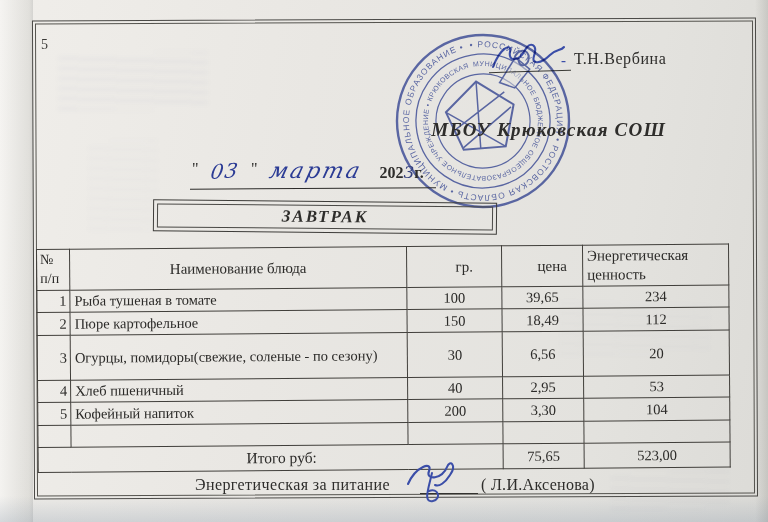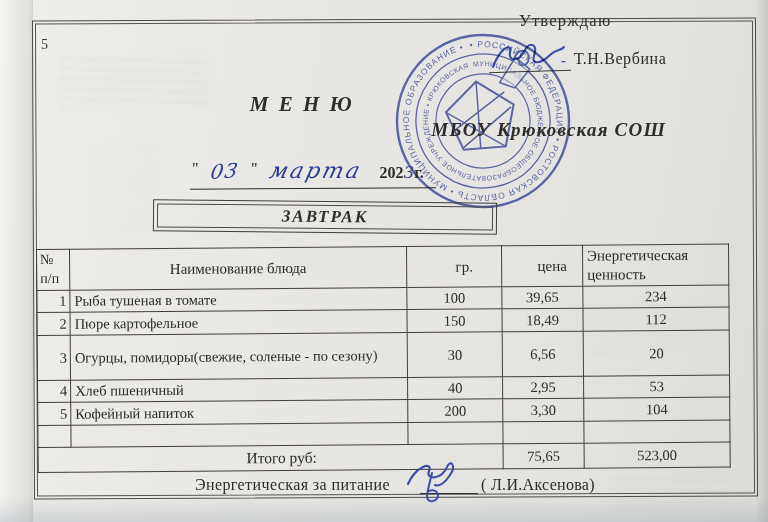--- a/index.html
+++ b/index.html
@@ -84,21 +84,20 @@
   <div class="edge-right"></div>
 
   <div class="ghost" style="left:58px;top:52px;width:150px;height:58px;"></div>
   <div class="ghost" style="left:88px;top:140px;width:70px;height:90px;opacity:.35;"></div>
   <div class="ghost" style="left:560px;top:300px;width:150px;height:55px;opacity:.35;"></div>
   <div class="ghost" style="left:610px;top:470px;width:120px;height:40px;opacity:.45;"></div>
 
   <div class="frame"></div>
   <div class="page-num">5</div>
 
-  <div class="approve">Утверждаю</div>
   <svg class="sig-dir" width="78" height="34" viewBox="0 0 78 34">
     <path class="ink" stroke-width="2.1" d="M4,27 C11,8 23,2 21,12 C19,22 30,22 36,10 C41,1 49,4 45,16 C42,25 52,24 61,15 C67,9 72,11 75,7"></path>
   </svg>
   <div class="sigline"></div>
   <div class="sig-dash">-</div>
   <div class="dir-name">Т.Н.Вербина</div>
 
   <svg class="stamp" width="190" height="190" viewBox="0 0 190 190">
     <defs>
       <path id="ringO" d="M95,21 a74,74 0 1,1 -0.02,0"></path>
@@ -116,21 +115,20 @@
       </text>
       <g>
         <path d="M60,80 L95,55 L128,84 L113,124 L71,120 Z" fill="rgba(255,255,255,0.55)" stroke="#4052a8" stroke-width="2"></path>
         <path d="M60,80 L113,124 M95,55 L88,122 M71,118 L125,86 M64,100 L121,70" fill="none" stroke="#4052a8" stroke-width="1.5"></path>
         <path d="M118,60 L138,38 L150,52 L132,68 Z" fill="rgba(255,255,255,0.5)" stroke="#4052a8" stroke-width="1.5"></path>
         <path d="M136,40 c5,-11 17,-9 15,1 c-2,9 -13,8 -10,-2" fill="none" stroke="#4052a8" stroke-width="2"></path>
       </g>
     </g>
   </svg>
 
-  <div class="menu-title">М Е Н Ю</div>
   <div class="menu-sub">МБОУ Крюковская СОШ</div>
 
   <div class="date-line">
     <span class="dq">"</span>
     <span class="d-day">03</span>
     <span class="dq">"</span>
     <span class="d-month">марта</span>
     <span class="d-year">202</span><span class="d-hand">3</span><span class="d-suffix">г.</span>
   </div>
   <div class="date-underline"></div>

